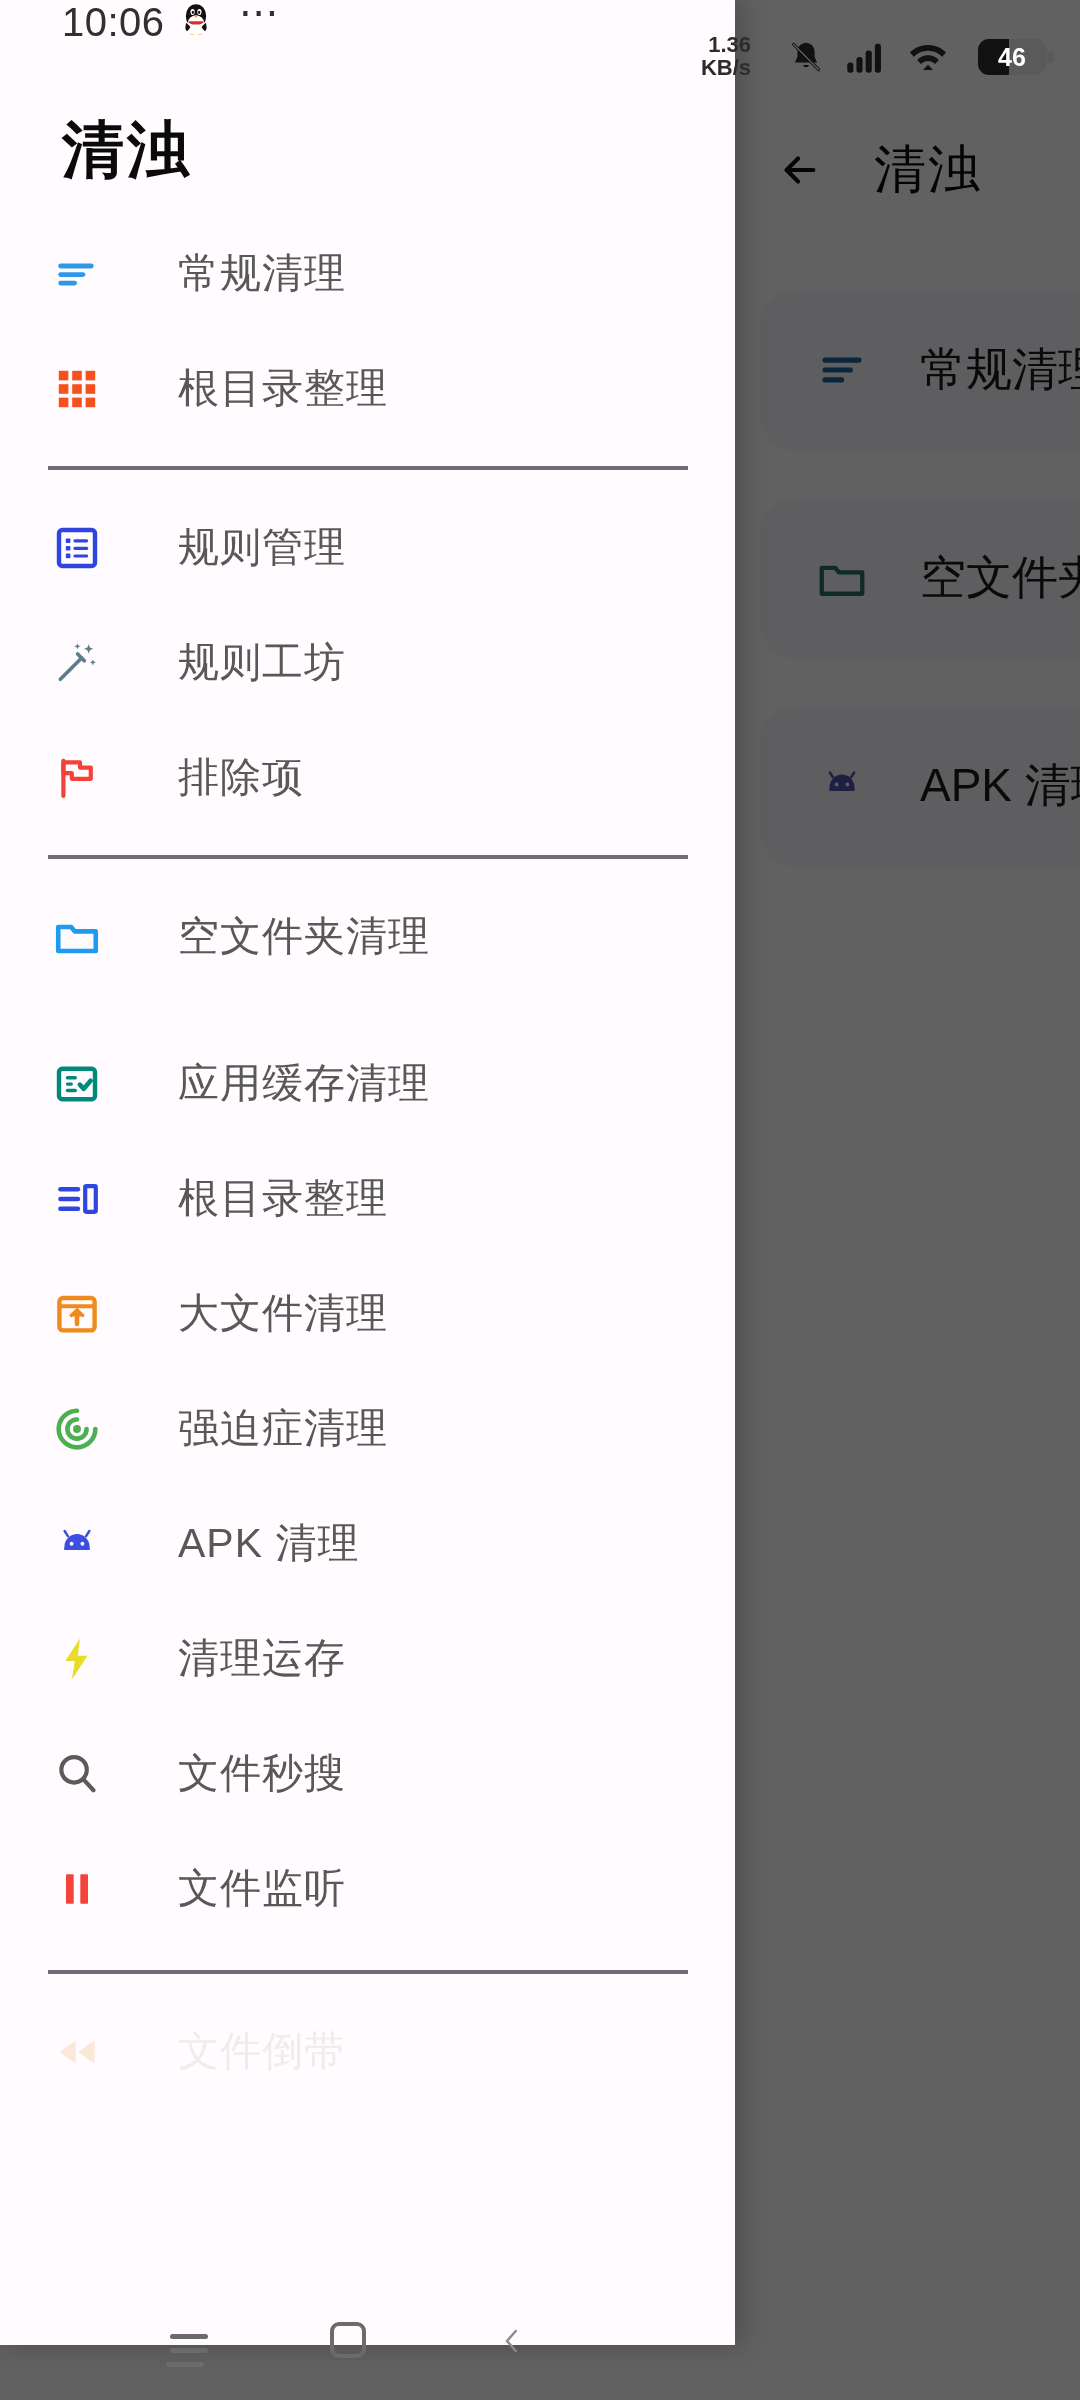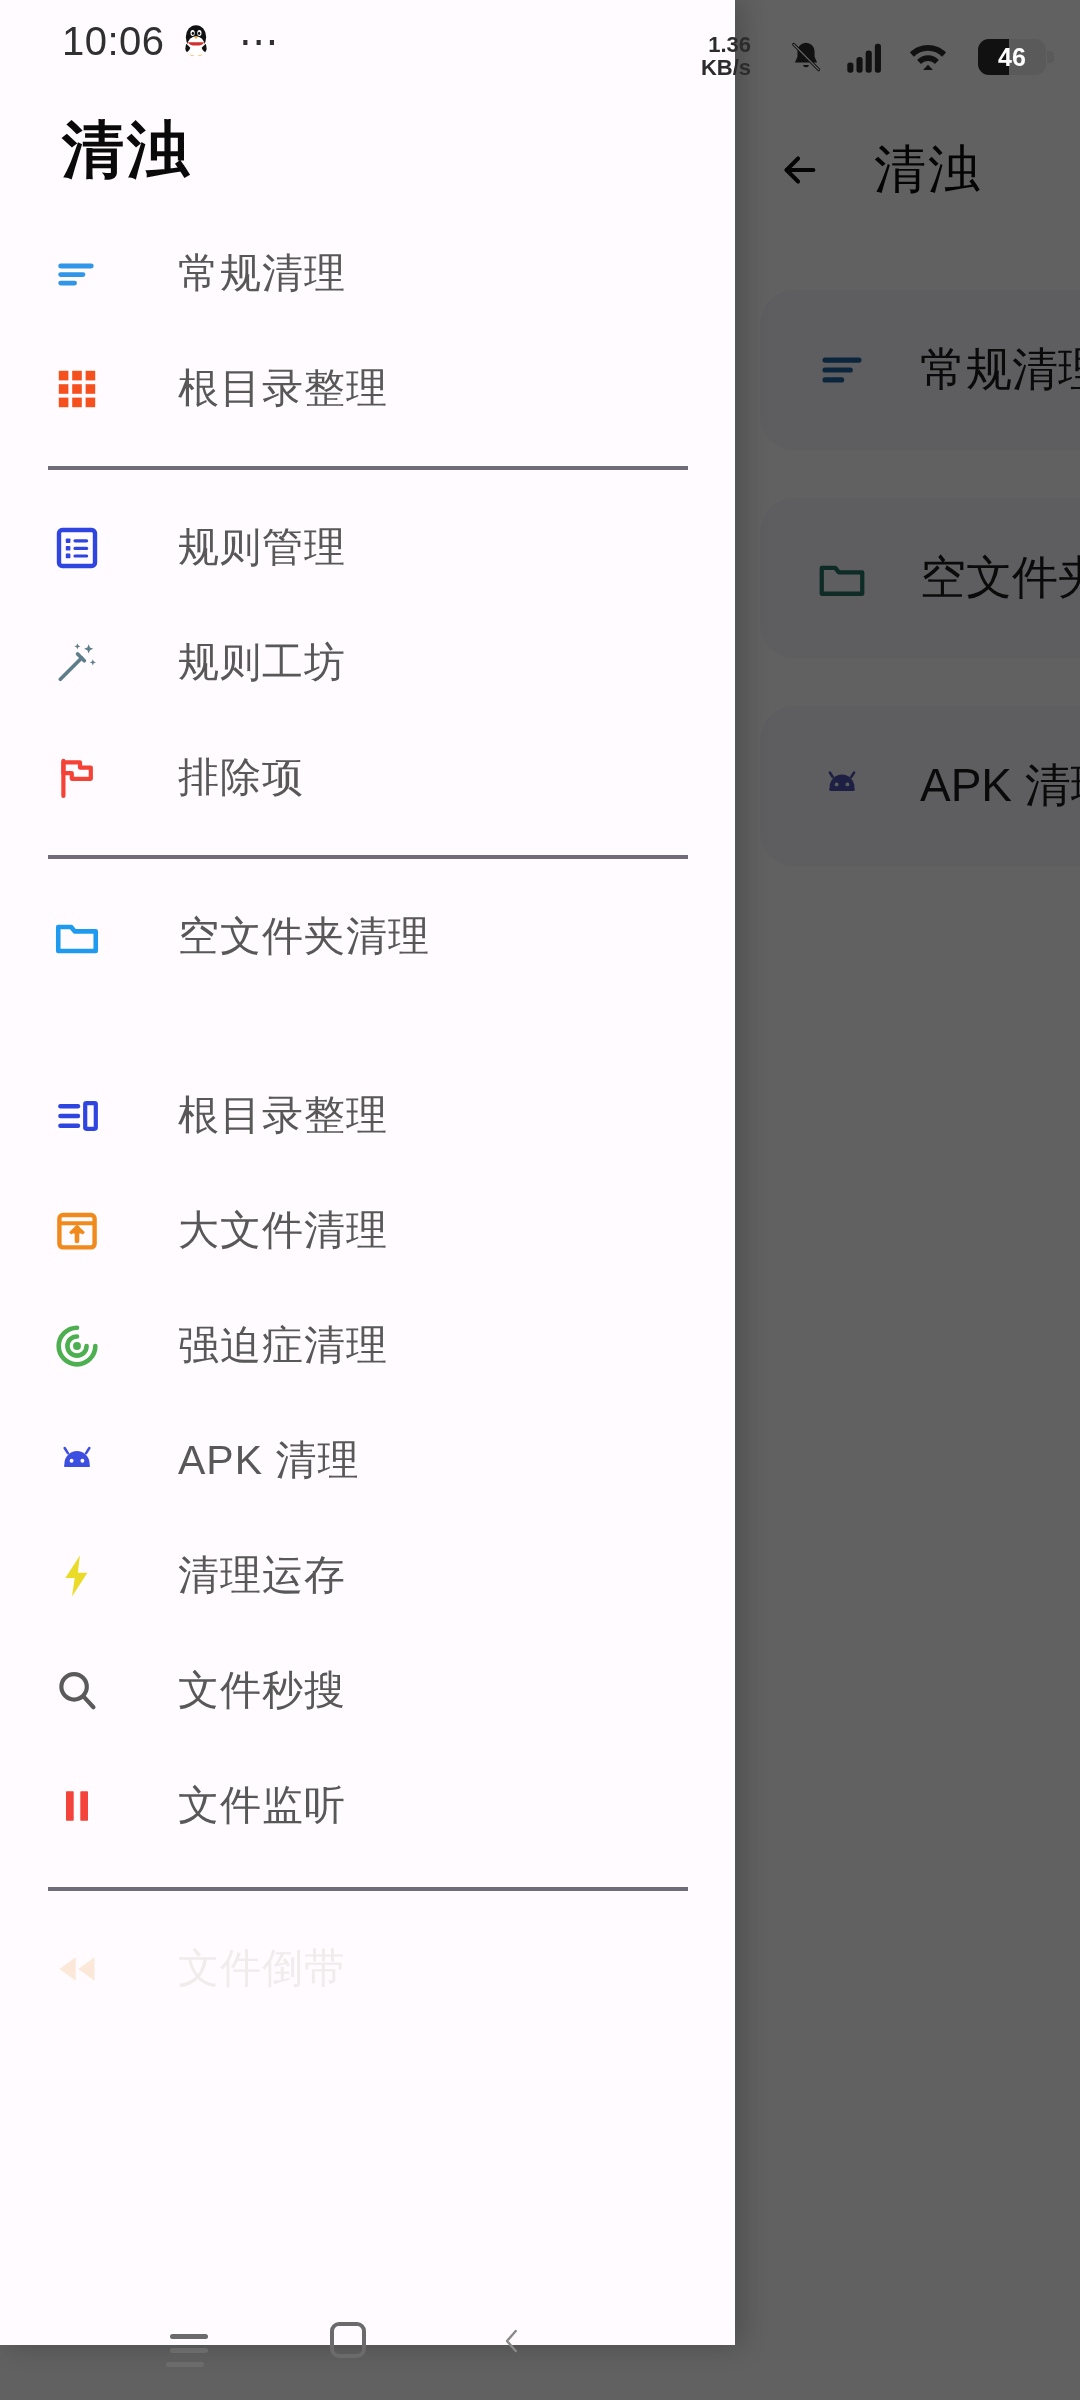--- a/index.html
+++ b/index.html
@@ -50,21 +50,21 @@
     position:absolute; left:0; top:0;
     width:735px; height:2345px;
     background:#fffbfe;
     border-top-right-radius:0px; border-bottom-right-radius:0px;
     overflow:hidden;
     box-shadow:6px 0 26px rgba(0,0,0,0.22);
   }
   
   #statusbar-left {
     position:absolute; left:0; top:0; width:735px; height:82px;
-    display:flex; align-items:center;
+    display:flex; align-items:flex-start;
   }
   #sb-time { margin-left:62px; font-size:40px; color:#303030; letter-spacing:0.5px; }
   #sb-penguin { margin-left:14px; width:34px; height:40px; position:relative; }
   #sb-dots { margin-left:26px; font-size:40px; color:#303030; letter-spacing:3px; line-height:0.6; }
 
   #drawer-title {
     position:absolute; left:62px; top:108px;
     font-size:62px; font-weight:700; color:#0a0a0a; letter-spacing:3px;
   }
 
@@ -294,20 +294,34 @@
           </svg>
         </span>
         <span class="d-lbl">空文件夹清理</span>
       </div>
 
       <div class="d-gap-m"></div>
 
 
       <div class="d-gap-m"></div>
 
+      <div class="d-item">
+        <span class="d-ico">
+          <svg width="48" height="48" viewBox="0 0 24 24">
+            <rect x="3" y="4.4" width="18" height="15.2" rx="1.6" fill="none" stroke="#00897b" stroke-width="2.2"></rect>
+            <g fill="#00897b">
+              <rect x="6.4" y="8.0" width="5.6" height="1.7" rx="0.85"></rect>
+              <rect x="6.4" y="11.2" width="3.6" height="1.7" rx="0.85"></rect>
+              <rect x="6.4" y="14.4" width="5.6" height="1.7" rx="0.85"></rect>
+            </g>
+            <path d="M13.4 12.3l2.0 2.1 3.4-4.0" fill="none" stroke="#00897b" stroke-width="2.3" stroke-linecap="round" stroke-linejoin="round"></path>
+          </svg>
+        </span>
+        <span class="d-lbl">应用缓存清理</span>
+      </div>
 
       <div class="d-gap-m"></div>
 
       <div class="d-item">
         <span class="d-ico">
           <svg width="48" height="48" viewBox="0 0 24 24">
             <g fill="#2f45e0">
               <rect x="2.6" y="6.0" width="11" height="2.2" rx="1.1"></rect>
               <rect x="2.6" y="10.9" width="11" height="2.2" rx="1.1"></rect>
               <rect x="2.6" y="15.8" width="11" height="2.2" rx="1.1"></rect>

